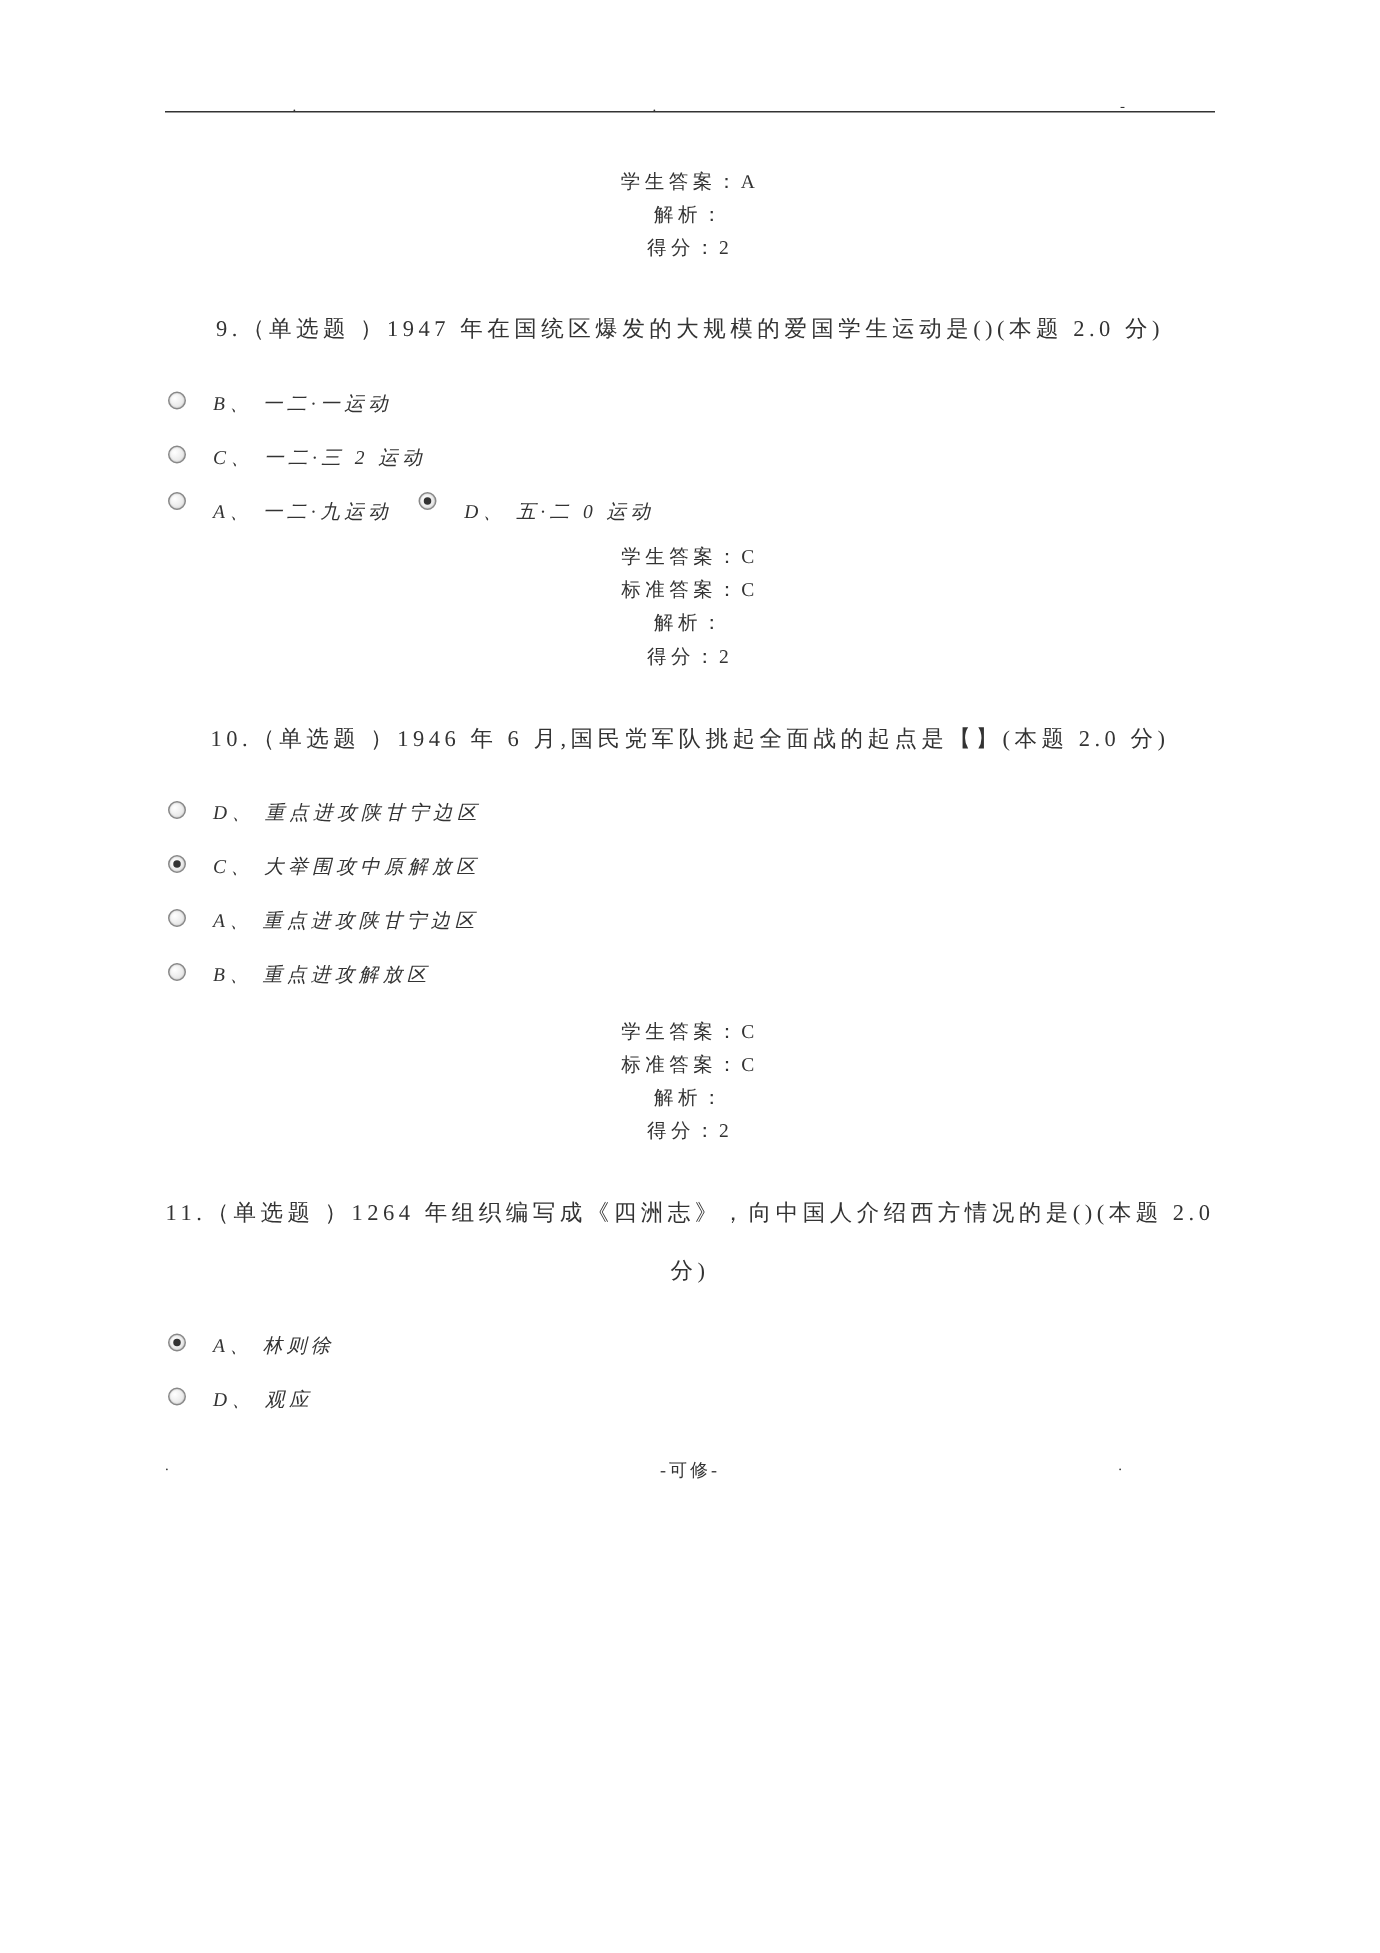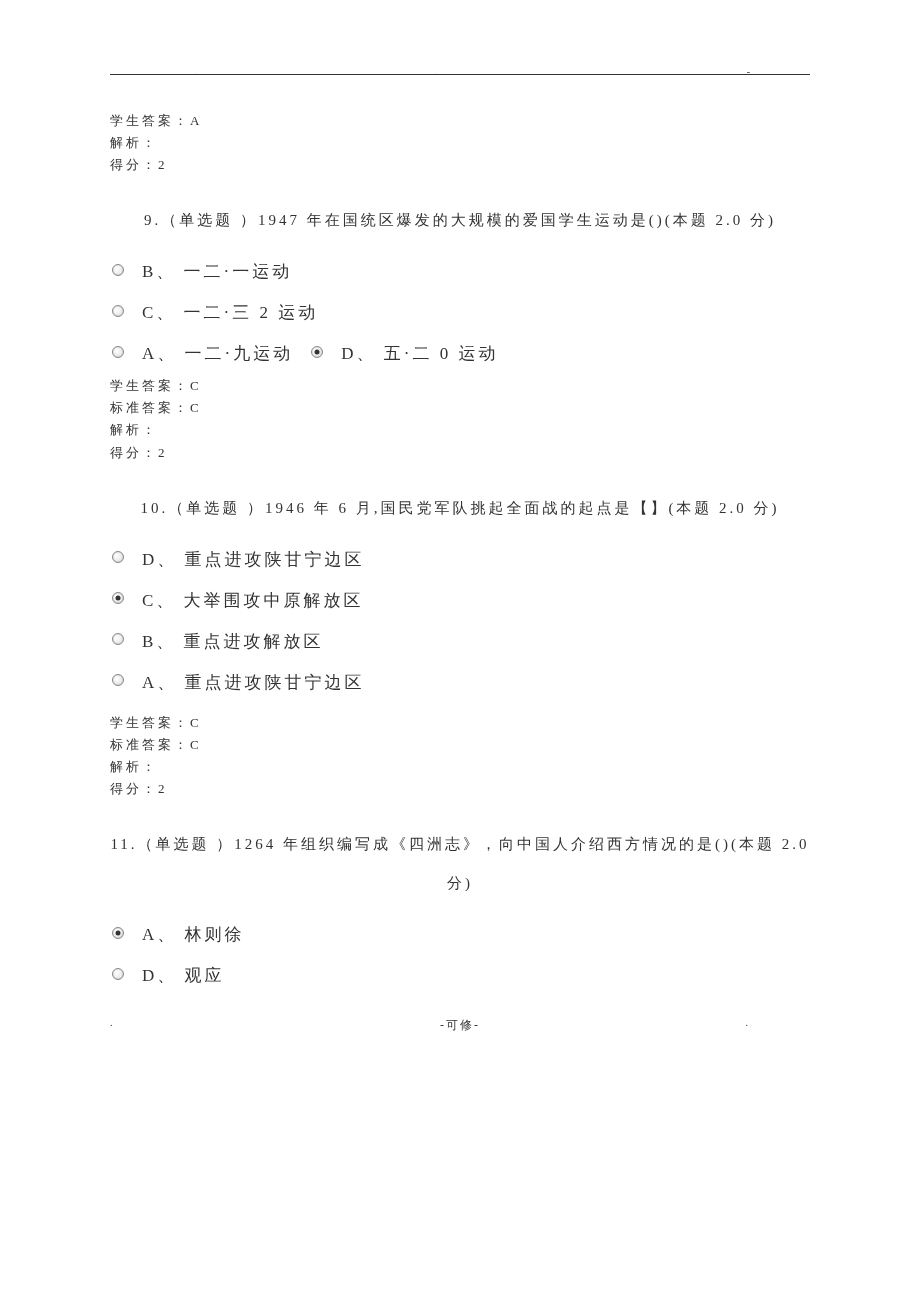--- a/index.html
+++ b/index.html
@@ -41,20 +41,21 @@
       position: absolute;
       right: 60px;
       bottom: -3px;
       font-size: 10px;
     }
     .answer-block {
       font-size: 13px;
       line-height: 1.7;
       letter-spacing: 3px;
       margin-bottom: 25px;
+      text-align: center;
     }
     .question-stem {
       font-size: 15px;
       line-height: 2.6;
       letter-spacing: 3px;
       margin-bottom: 20px;
       text-align: center;
     }
     .option-row {
       display: flex;
@@ -90,25 +91,25 @@
       position: absolute;
       width: 5px;
       height: 5px;
       background: #333;
       border-radius: 50%;
       top: 50%;
       left: 50%;
       transform: translate(-50%, -50%);
     }
     .option-text {
-      font-size: 17px;
+      font-size: 13px;
+      font-style: italic;
     }
     .inline-pair {
       display: flex;
-      align-items: center;
     }
     .footer {
       text-align: center;
       font-size: 12px;
       letter-spacing: 2px;
       margin-top: 30px;
       position: relative;
     }
     .footer-dot-left {
       position: absolute;
@@ -171,25 +172,25 @@
   <div class="option-row">
     <span class="radio-icon"></span>
     <span class="option-text">D、 重点进攻陕甘宁边区</span>
   </div>
   <div class="option-row">
     <span class="radio-icon selected"></span>
     <span class="option-text">C、 大举围攻中原解放区</span>
   </div>
   <div class="option-row">
     <span class="radio-icon"></span>
+    <span class="option-text">A、 重点进攻陕甘宁边区</span>
+  </div>
+  <div class="option-row">
+    <span class="radio-icon"></span>
     <span class="option-text">B、 重点进攻解放区</span>
-  </div>
-  <div class="option-row">
-    <span class="radio-icon"></span>
-    <span class="option-text">A、 重点进攻陕甘宁边区</span>
   </div>
 
   <div class="answer-block">
     <div>学生答案：C</div>
     <div>标准答案：C</div>
     <div>解析：</div>
     <div>得分：2</div>
   </div>
 
   <div class="question-stem">11.（单选题 ）1264 年组织编写成《四洲志》，向中国人介绍西方情况的是()(本题 2.0 分)</div>

